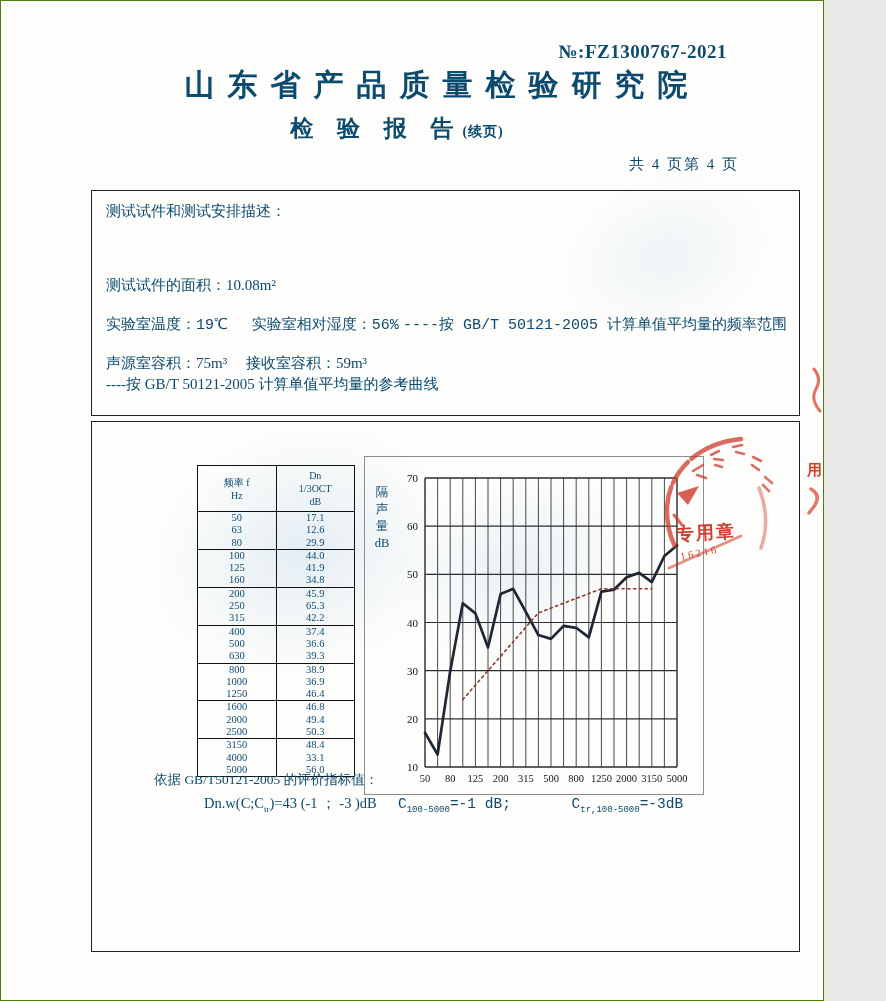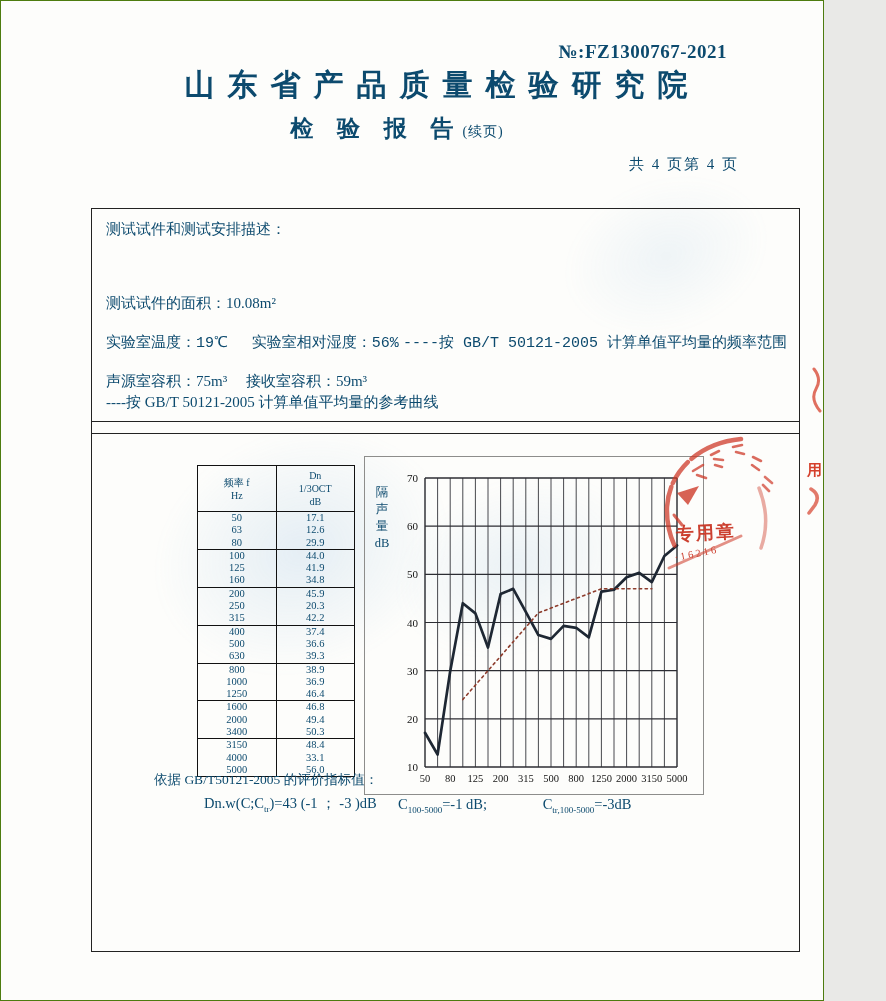--- a/index.html
+++ b/index.html
@@ -10,43 +10,43 @@
   
   .wm{position:absolute;border-radius:50%;filter:blur(6px);transform:rotate(-20deg);pointer-events:none;}
   .wm1{left:150px;top:430px;width:300px;height:240px;background:radial-gradient(ellipse at center,rgba(110,165,210,.17),rgba(110,165,210,0) 70%);}
   .wm2{left:390px;top:480px;width:250px;height:170px;background:radial-gradient(ellipse at center,rgba(110,165,210,.13),rgba(110,165,210,0) 70%);}
   .wm3{left:560px;top:180px;width:210px;height:150px;background:radial-gradient(ellipse at center,rgba(110,165,210,.10),rgba(110,165,210,0) 70%);}
   .scan-edge{left:874px;top:0;width:2px;height:1001px;background:#c6c6c4;}
 
   .report-no{top:40px;right:96px;font-size:19px;font-weight:600;letter-spacing:.5px;}
   .org-title{top:64px;left:0;right:0;text-align:center;font-size:30px;font-weight:700;letter-spacing:13px;text-indent:13px;margin-left:48px;}
   .report-title{top:112px;left:0;right:30px;text-align:center;font-size:23px;font-weight:700;letter-spacing:9px;}
-  .report-title .suffix{font-size:14px;font-weight:400;letter-spacing:1px;}
+  .report-title .suffix{font-size:14px;font-weight:700;letter-spacing:1px;}
   .page-info{top:154px;right:84px;font-size:15px;letter-spacing:2px;}
 
   .box{position:absolute;left:90px;width:709px;border:1.6px solid #222;box-sizing:border-box;background:transparent;}
-  .box-upper{top:207px;height:226px;}
+  .box-upper{top:189px;height:226px;}
   .box-lower{top:420px;height:531px;}
   .box-upper p{position:absolute;left:14px;right:12px;margin:0;font-size:15px;line-height:21px;white-space:nowrap;}
   .l1{top:10px;} .l2{top:46px;} .l3{top:84px;} .l4{top:124px;font-family:Liberation Mono, monospace;} .l5{top:162px;flex-direction:column;}
   .pairline{display:flex;justify-content:space-between;}
 
   
   table.dtab{position:absolute;left:105px;top:43px;width:158px;border-collapse:collapse;
              table-layout:fixed;text-align:center;font-size:10.5px;border:1.5px solid #111;}
   table.dtab th,table.dtab td{padding:0;font-weight:400;}
   table.dtab thead th{border-bottom:1.2px solid #111;height:45px;vertical-align:middle;}
   table.dtab th:first-child,table.dtab td:first-child{border-right:1.2px solid #111;}
   table.dtab td{height:12.3px;line-height:12.3px;}
   table.dtab tr.group td{border-top:1.2px solid #111;}
   .hsmall{font-size:10px;line-height:13px;}
 
   .eval-basis{left:62px;top:349px;font-size:13.5px;}
   .eval-dnw{left:112px;top:372px;font-size:14.5px;}
-  .c-values{left:306px;top:374px;font-size:14.5px;}
+  .c-values{left:306px;top:374px;font-size:14.5px;font-family:Liberation Mono, monospace;}
   .c-values .c2{margin-left:52px;}
   sub{font-size:9px;}
 
   
   .chart-frame{position:absolute;left:272px;top:34px;width:338px;height:337px;border:1px solid #8d8d8b;box-sizing:content-box;}
   #chart-svg{position:absolute;left:0;top:0;}
   #chart-svg text{font-family:"Liberation Serif","DejaVu Serif",serif;}
   .y-axis-label{position:absolute;left:7px;top:27px;width:20px;text-align:center;font-size:12.5px;line-height:17px;}
   .y-axis-label span{display:block;}
 
@@ -124,21 +124,21 @@
           <tr>
             <td>160</td>
             <td>34.8</td>
           </tr>
           <tr class="group">
             <td>200</td>
             <td>45.9</td>
           </tr>
           <tr>
             <td>250</td>
-            <td>20.3</td>
+            <td>65.3</td>
           </tr>
           <tr>
             <td>315</td>
             <td>42.2</td>
           </tr>
           <tr class="group">
             <td>400</td>
             <td>37.4</td>
           </tr>
           <tr>
@@ -163,21 +163,21 @@
           </tr>
           <tr class="group">
             <td>1600</td>
             <td>46.8</td>
           </tr>
           <tr>
             <td>2000</td>
             <td>49.4</td>
           </tr>
           <tr>
-            <td>3400</td>
+            <td>2500</td>
             <td>50.3</td>
           </tr>
           <tr class="group">
             <td>3150</td>
             <td>48.4</td>
           </tr>
           <tr>
             <td>4000</td>
             <td>33.1</td>
           </tr>

